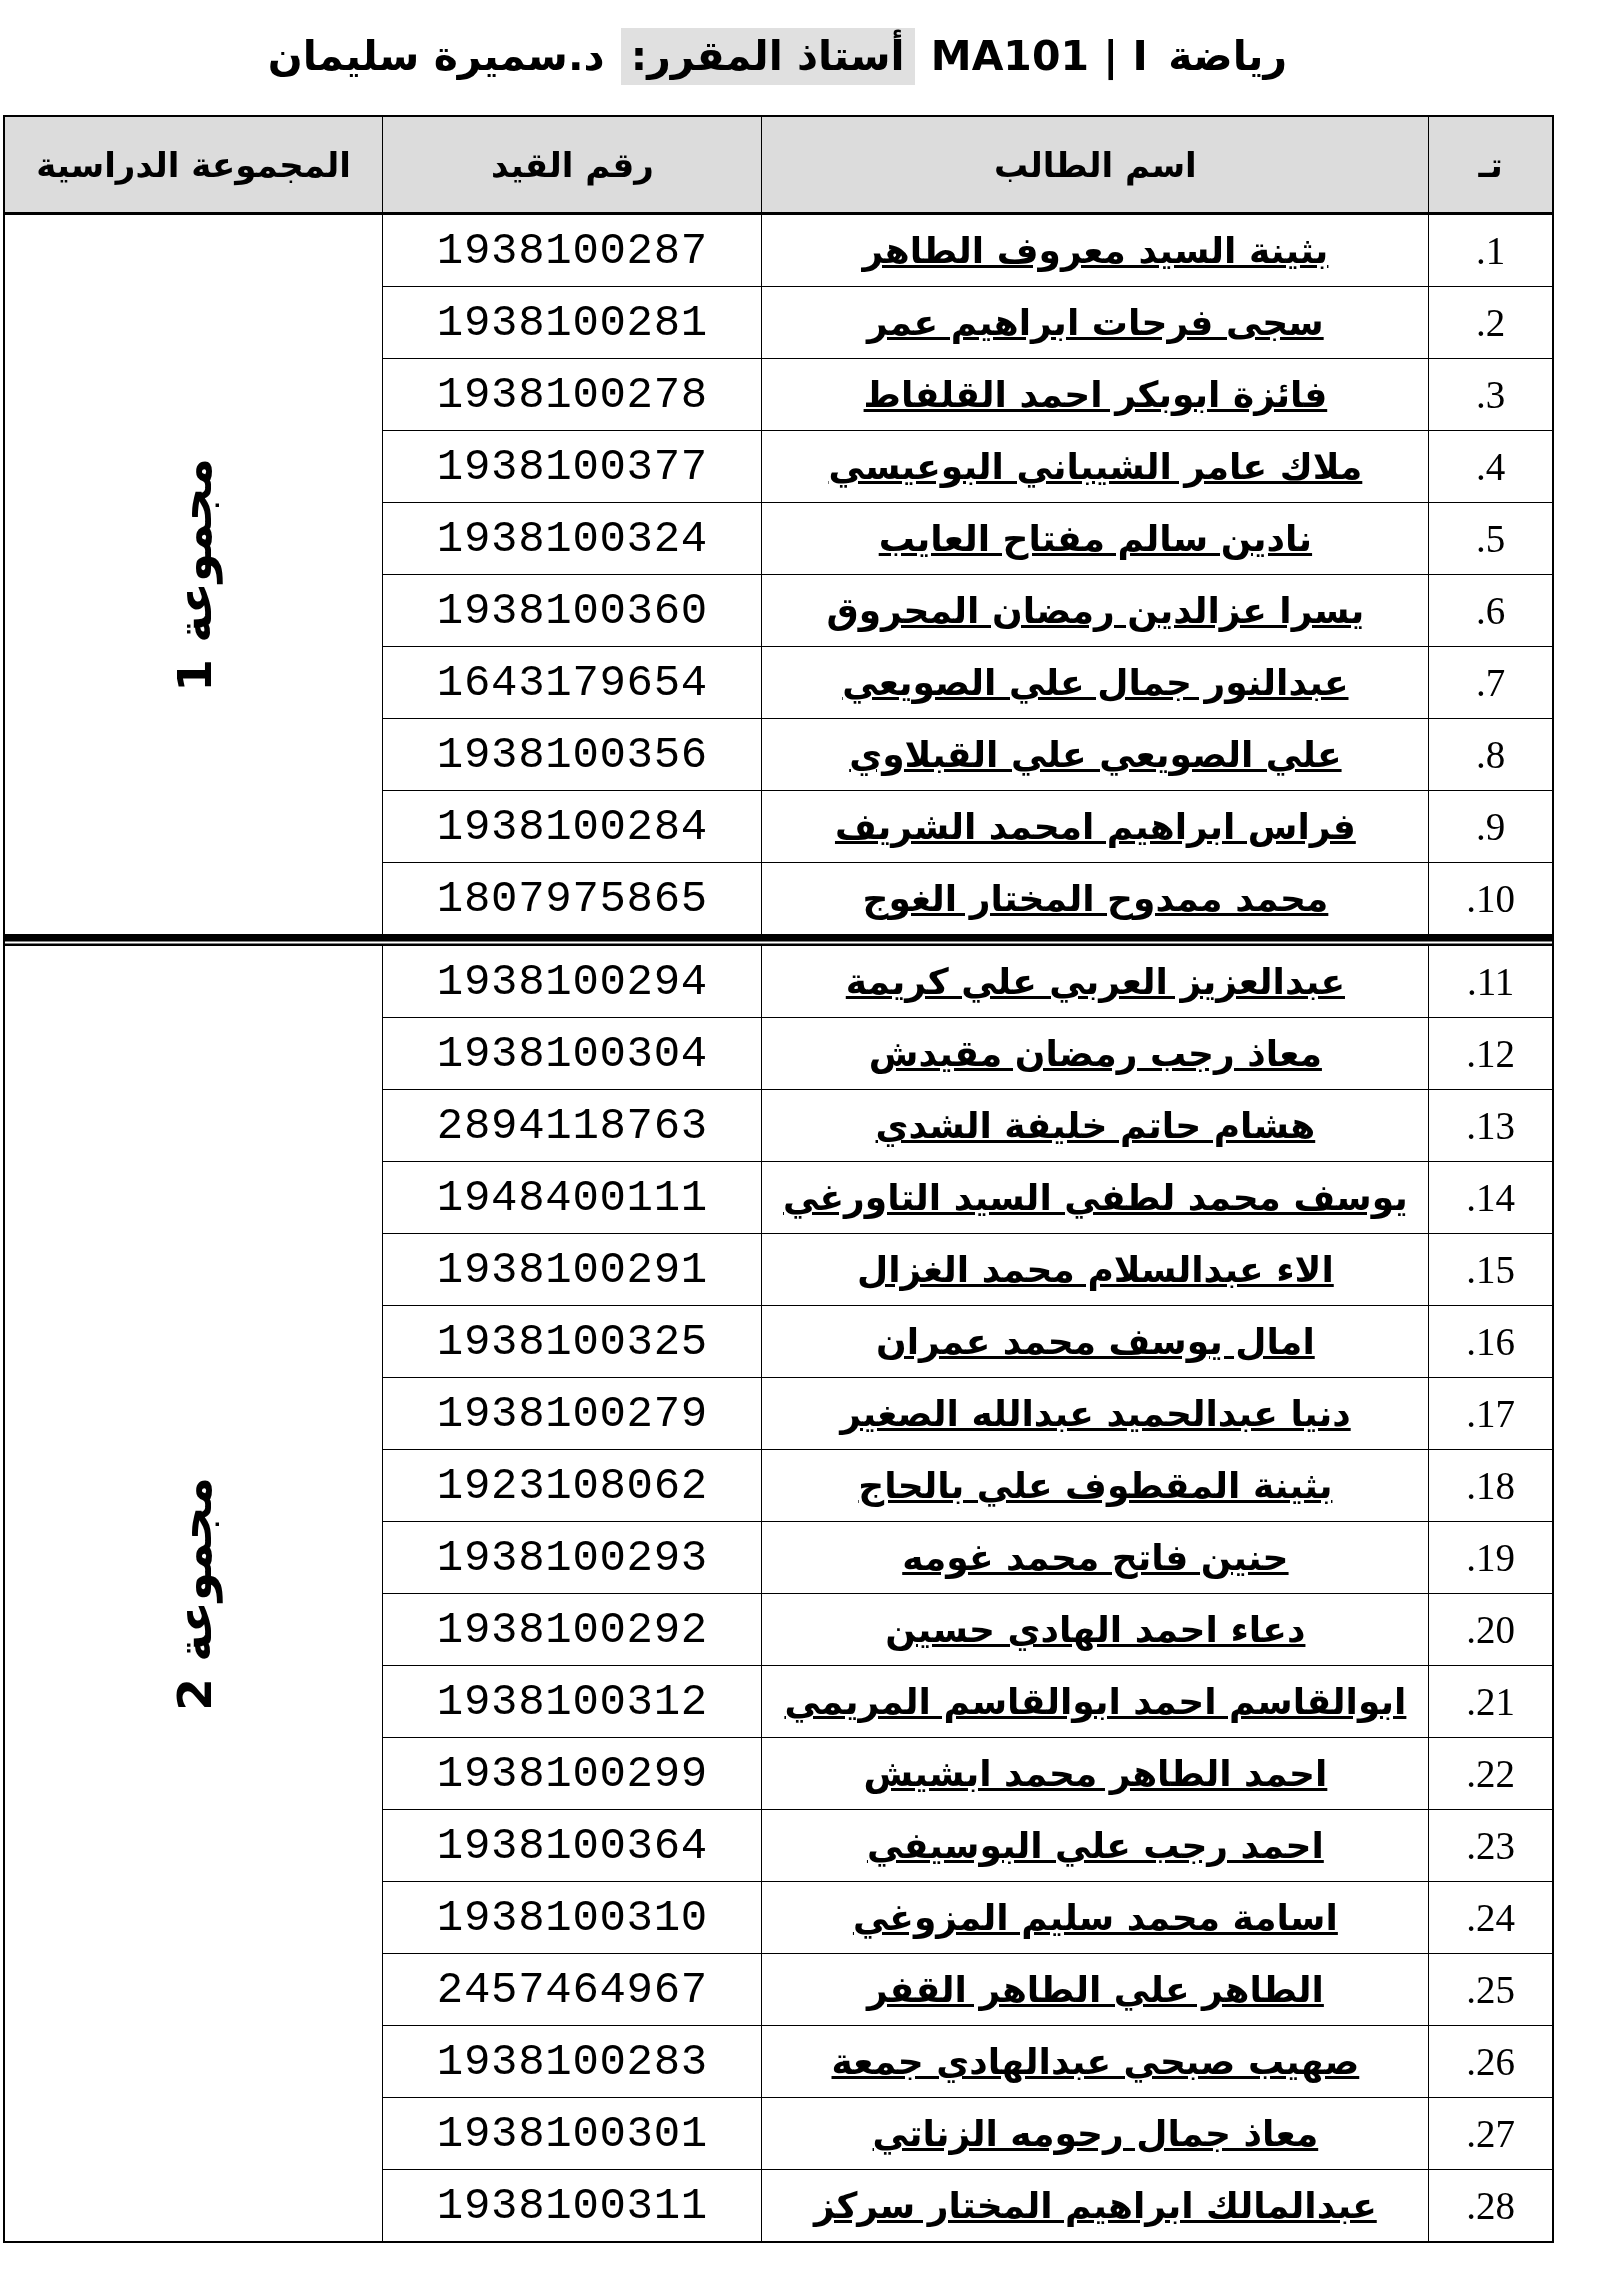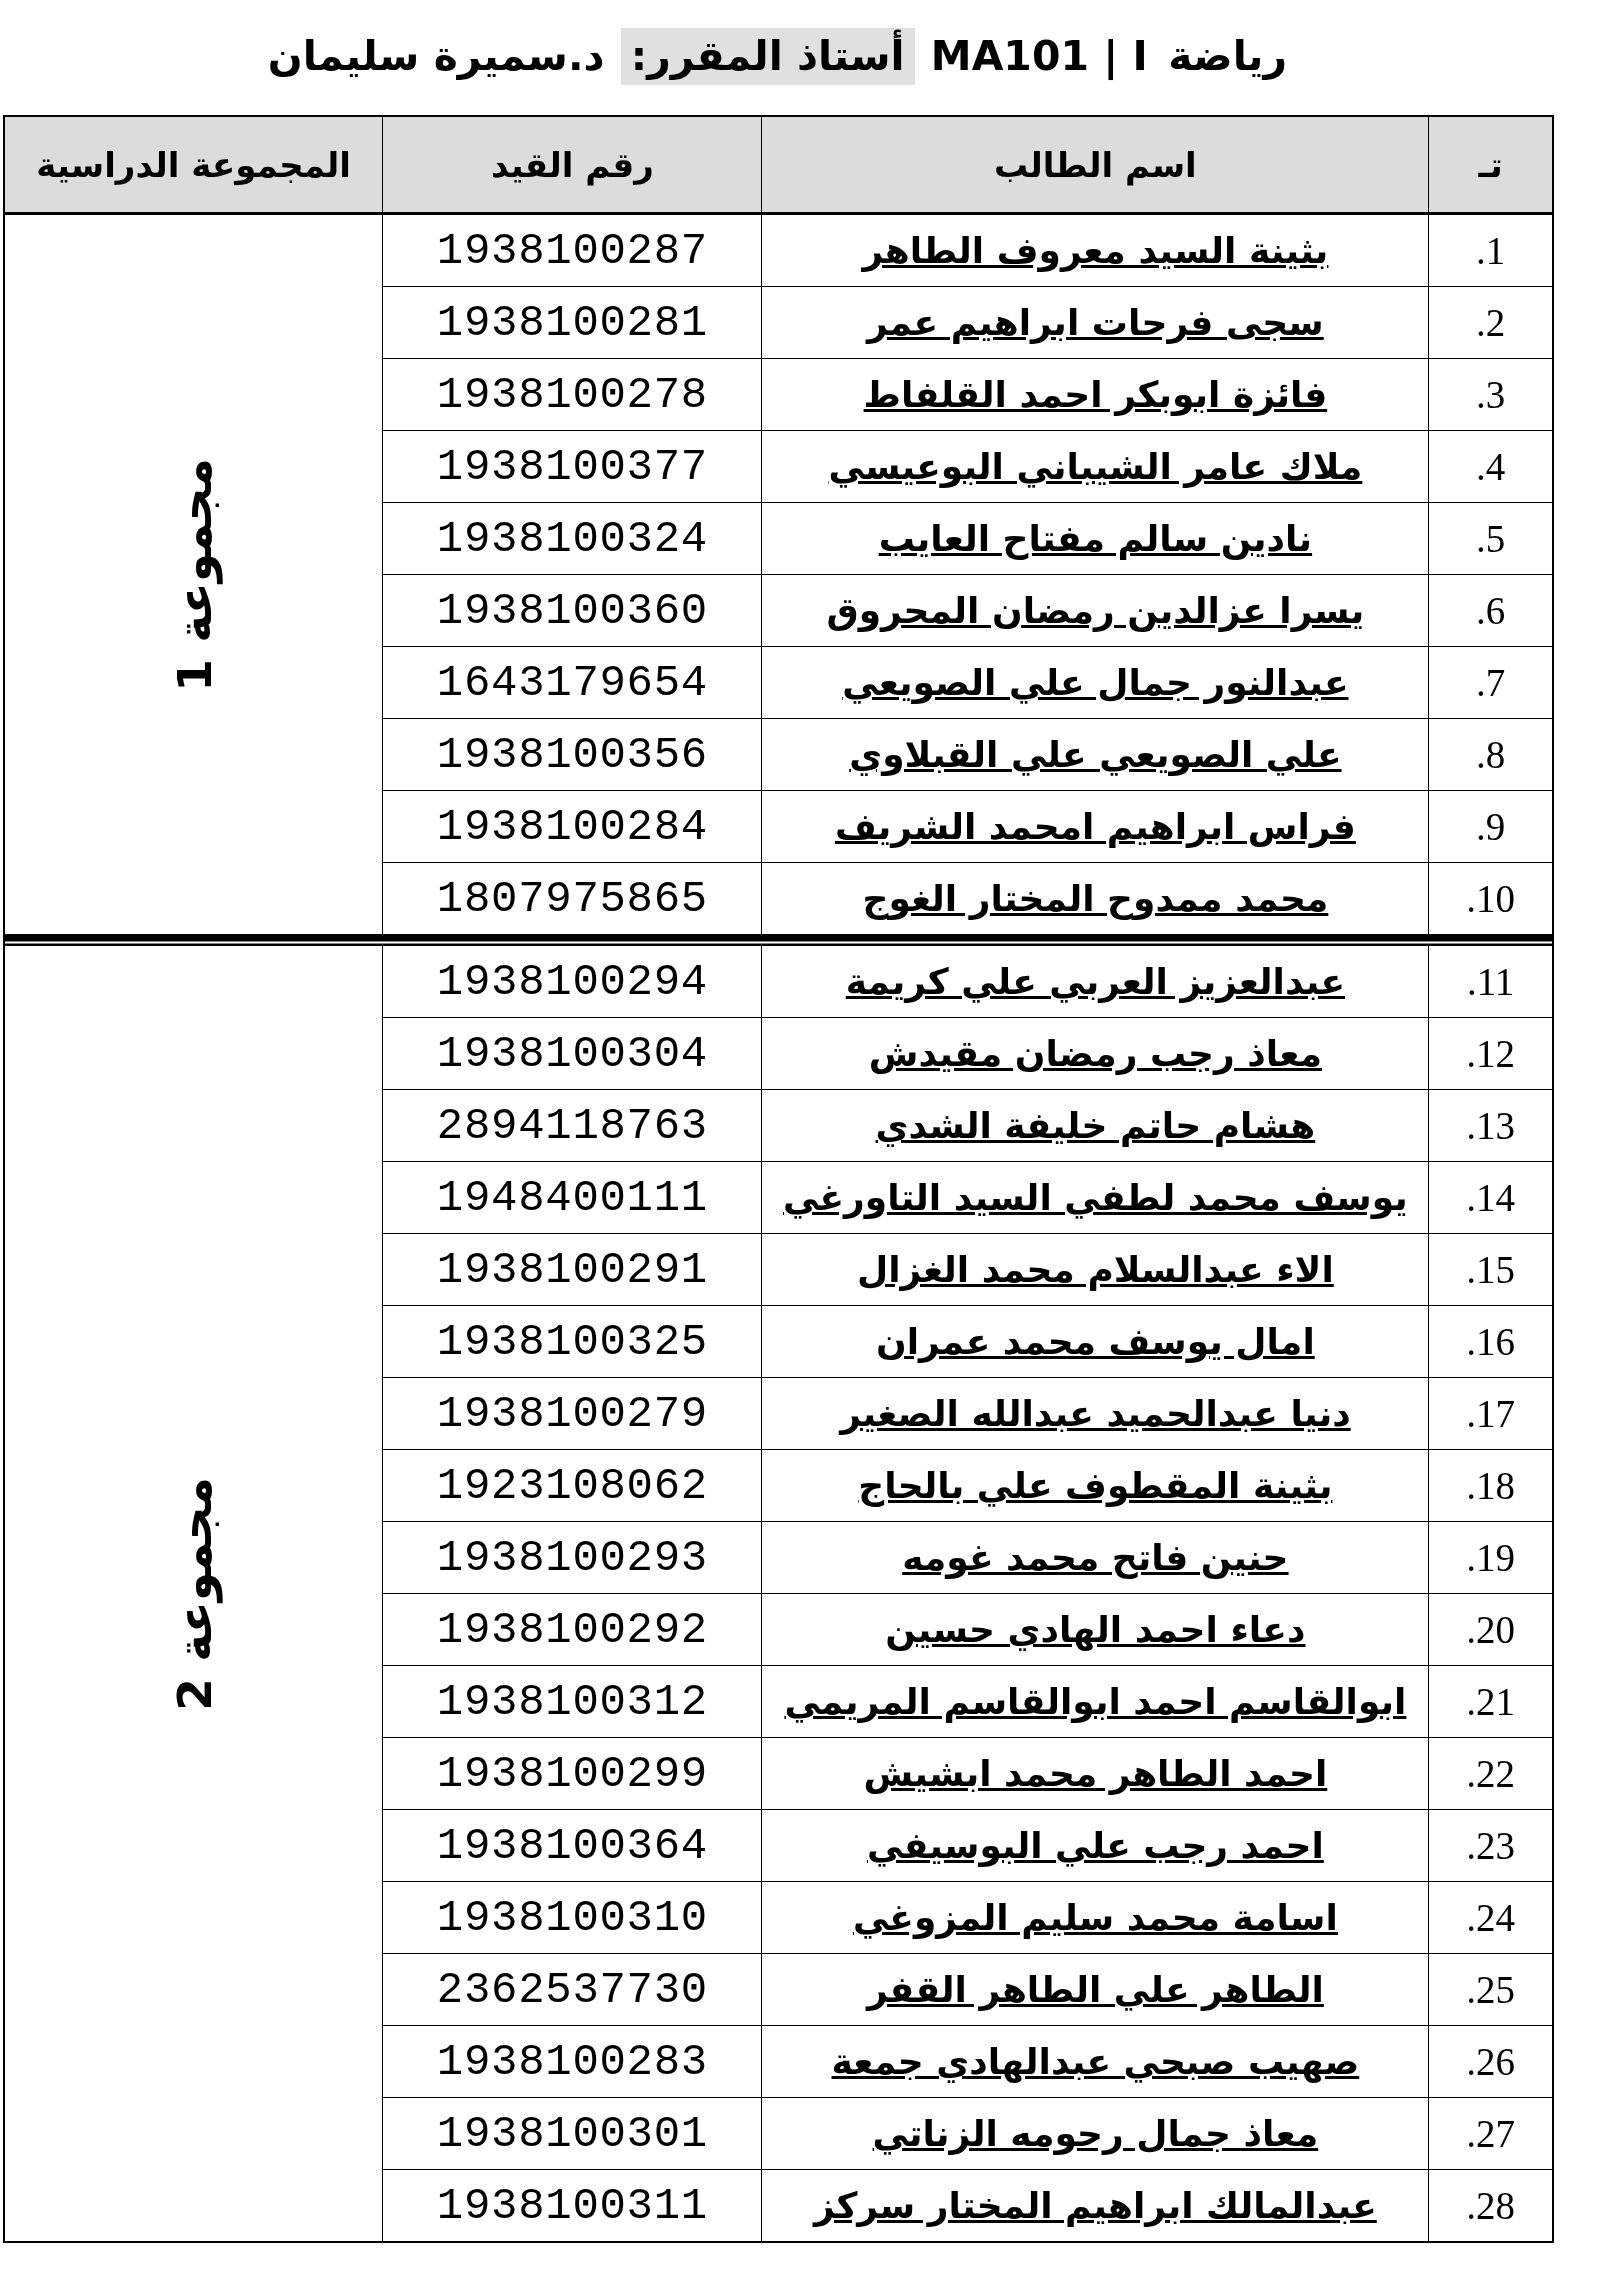--- a/index.html
+++ b/index.html
@@ -214,21 +214,21 @@
           <td class="reg">1938100364</td>
         </tr>
         <tr>
           <td class="serial">24.</td>
           <td class="name">اسامة محمد سليم المزوغي</td>
           <td class="reg">1938100310</td>
         </tr>
         <tr>
           <td class="serial">25.</td>
           <td class="name">الطاهر علي الطاهر القفر</td>
-          <td class="reg">2362537730</td>
+          <td class="reg">2457464967</td>
         </tr>
         <tr>
           <td class="serial">26.</td>
           <td class="name">صهيب صبحي عبدالهادي جمعة</td>
           <td class="reg">1938100283</td>
         </tr>
         <tr>
           <td class="serial">27.</td>
           <td class="name">معاذ جمال رحومه الزناتي</td>
           <td class="reg">1938100301</td>

